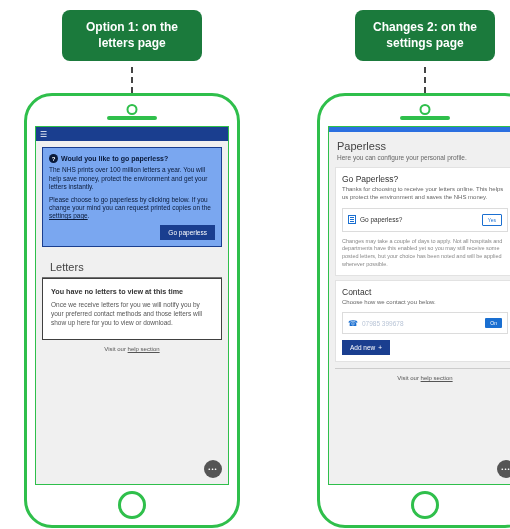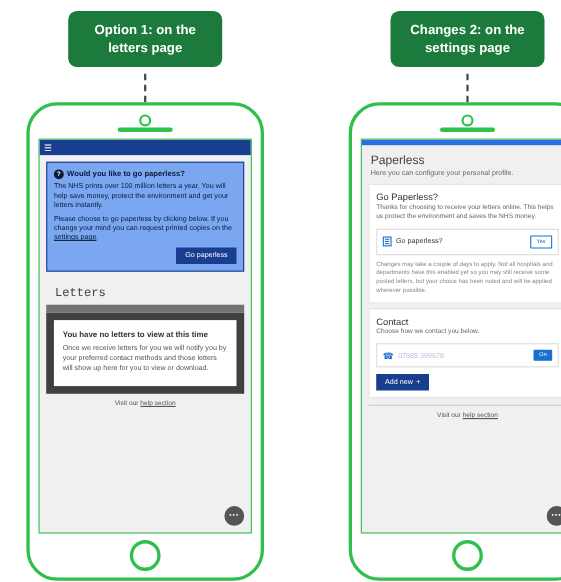--- a/index.html
+++ b/index.html
@@ -80,23 +80,23 @@
   .qmark { display:inline-flex; width:9px; height:9px; border-radius:50%; background:#0a1a3a; color:#fff; align-items:center; justify-content:center; font-size:6px;}
   .paperless-banner p { margin-bottom:4px; line-height:1.3; }
   .paperless-banner .link { text-decoration: underline; cursor:pointer;}
   .btn-blue {
     background: #1a3e8f; color:#fff; padding:4px 8px; font-size:6.5px; border:none; cursor:pointer; float:right;
   }
   .clear { clear:both; }
 
   .section-h {
     font-size: 11px; color:#444; padding: 8px 8px 4px 8px;
-    border-bottom: 7px solid #737373; margin: 4px 6px 0 6px; font-family: Liberation Mono, monospace;
-  }
-  .section-body { background:#fff; margin: 0 6px 6px 6px; padding:8px; border:7px solid #404040; }
+    border-bottom: 1px solid #737373; margin: 4px 6px 0 6px;
+  }
+  .section-body { background:#fff; margin: 0 6px 6px 6px; padding:8px; border:1px solid #404040; }
   .section-body h4 { font-size:7.2px; color:#333; margin-bottom:4px; font-weight:bold; line-height:1.3;}
   .section-body p { color:#555; line-height:1.4; margin-bottom:4px; }
   .help-line { text-align:center; font-size:6px; color:#555; margin:6px 0;}
   .help-line .link { text-decoration: underline; cursor:pointer;}
 
   .chat {
     position:absolute; bottom:6px; right:6px; width:18px; height:18px; border-radius:50%;
     background:#555; display:flex; align-items:center; justify-content:center; cursor:pointer; color:#fff; font-size:6px; letter-spacing:1px;
   }
 

